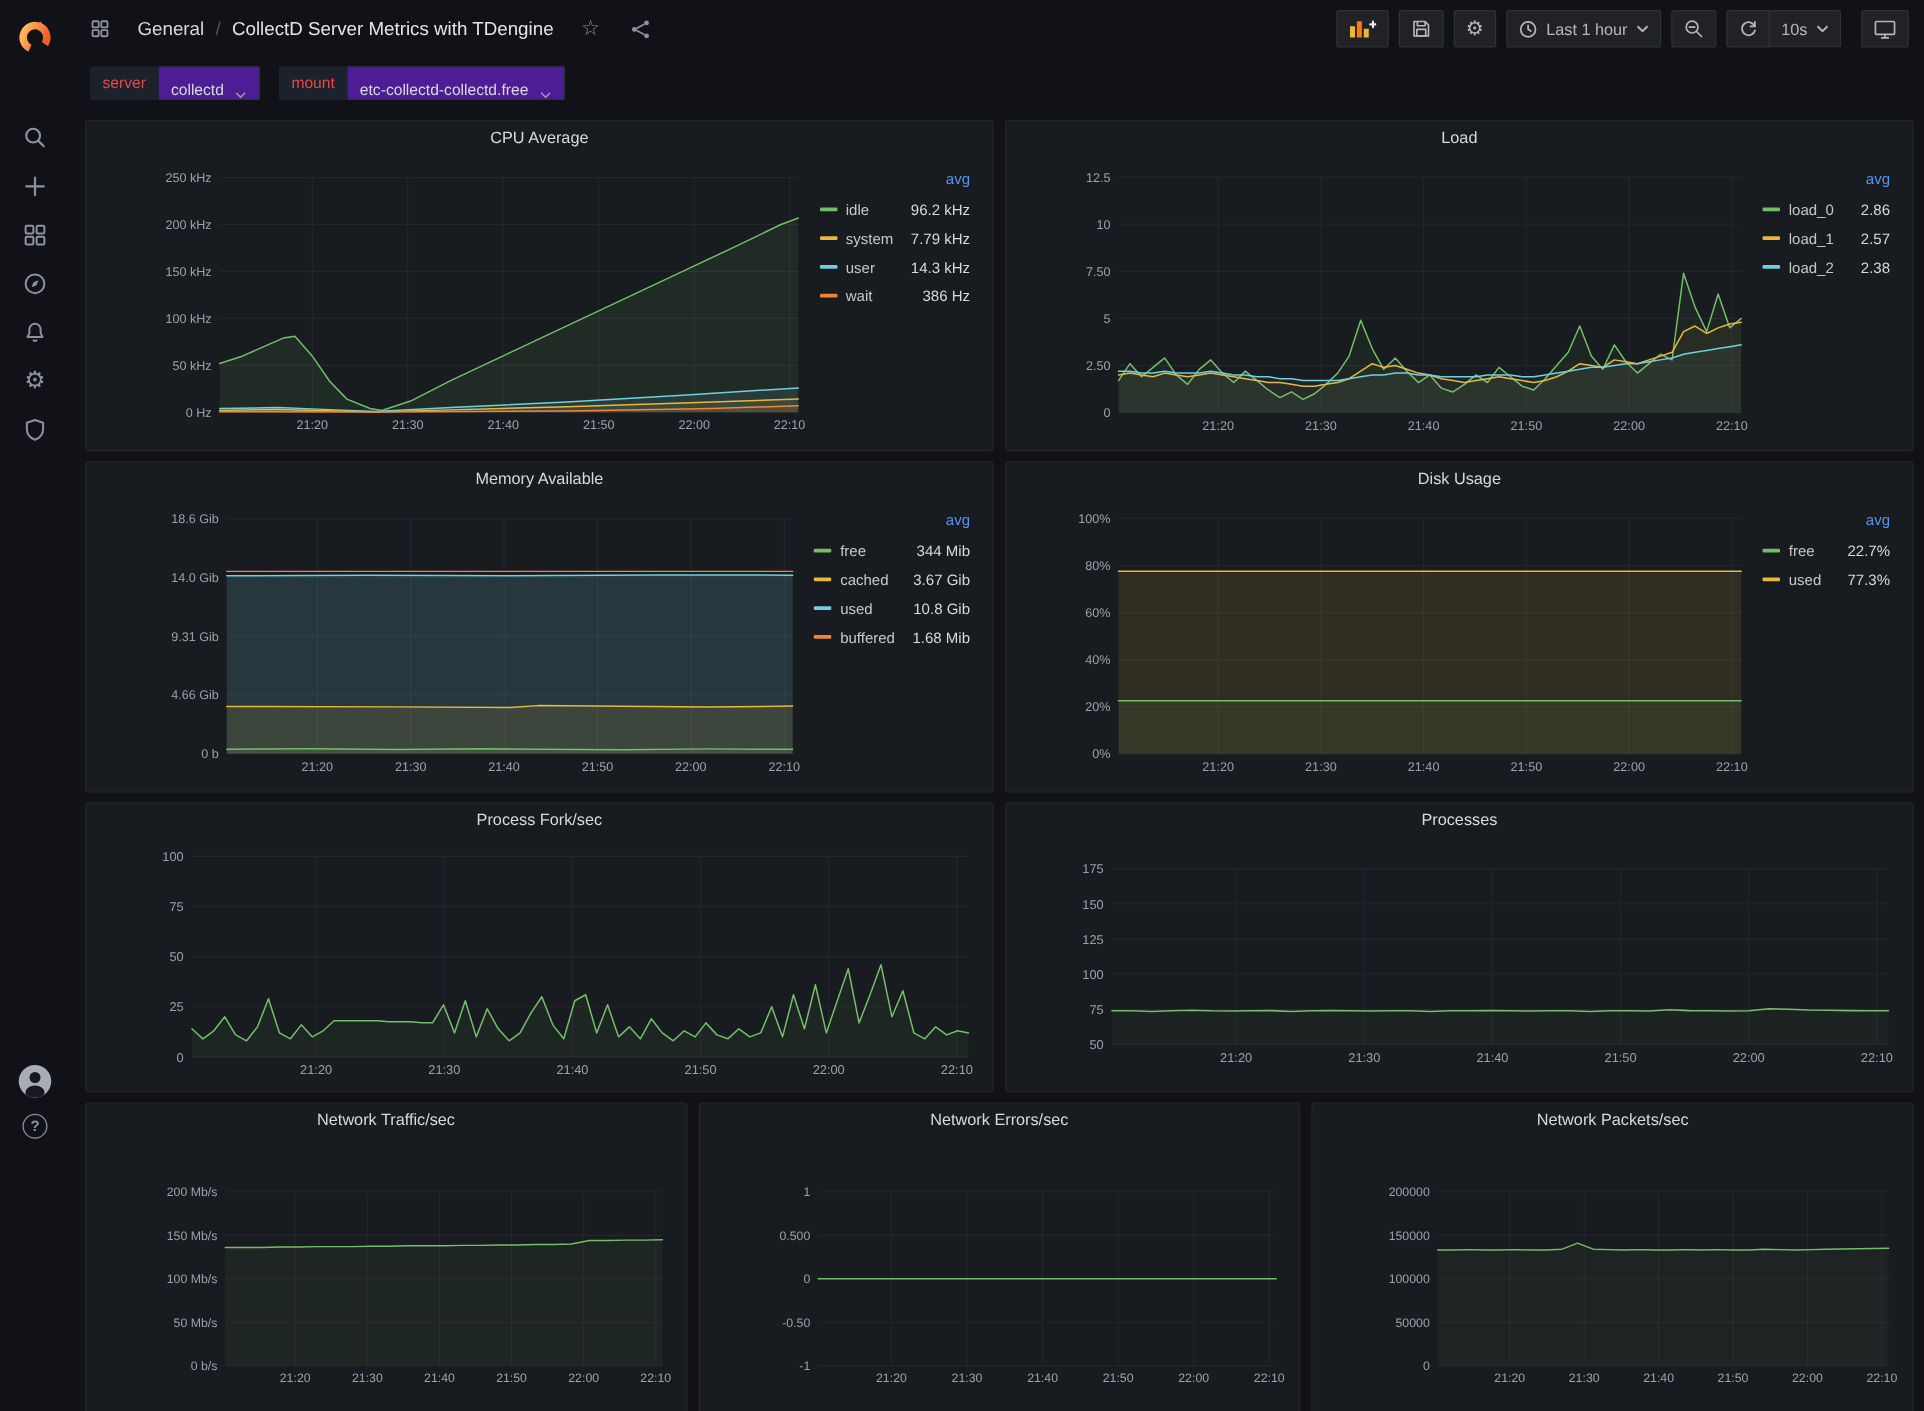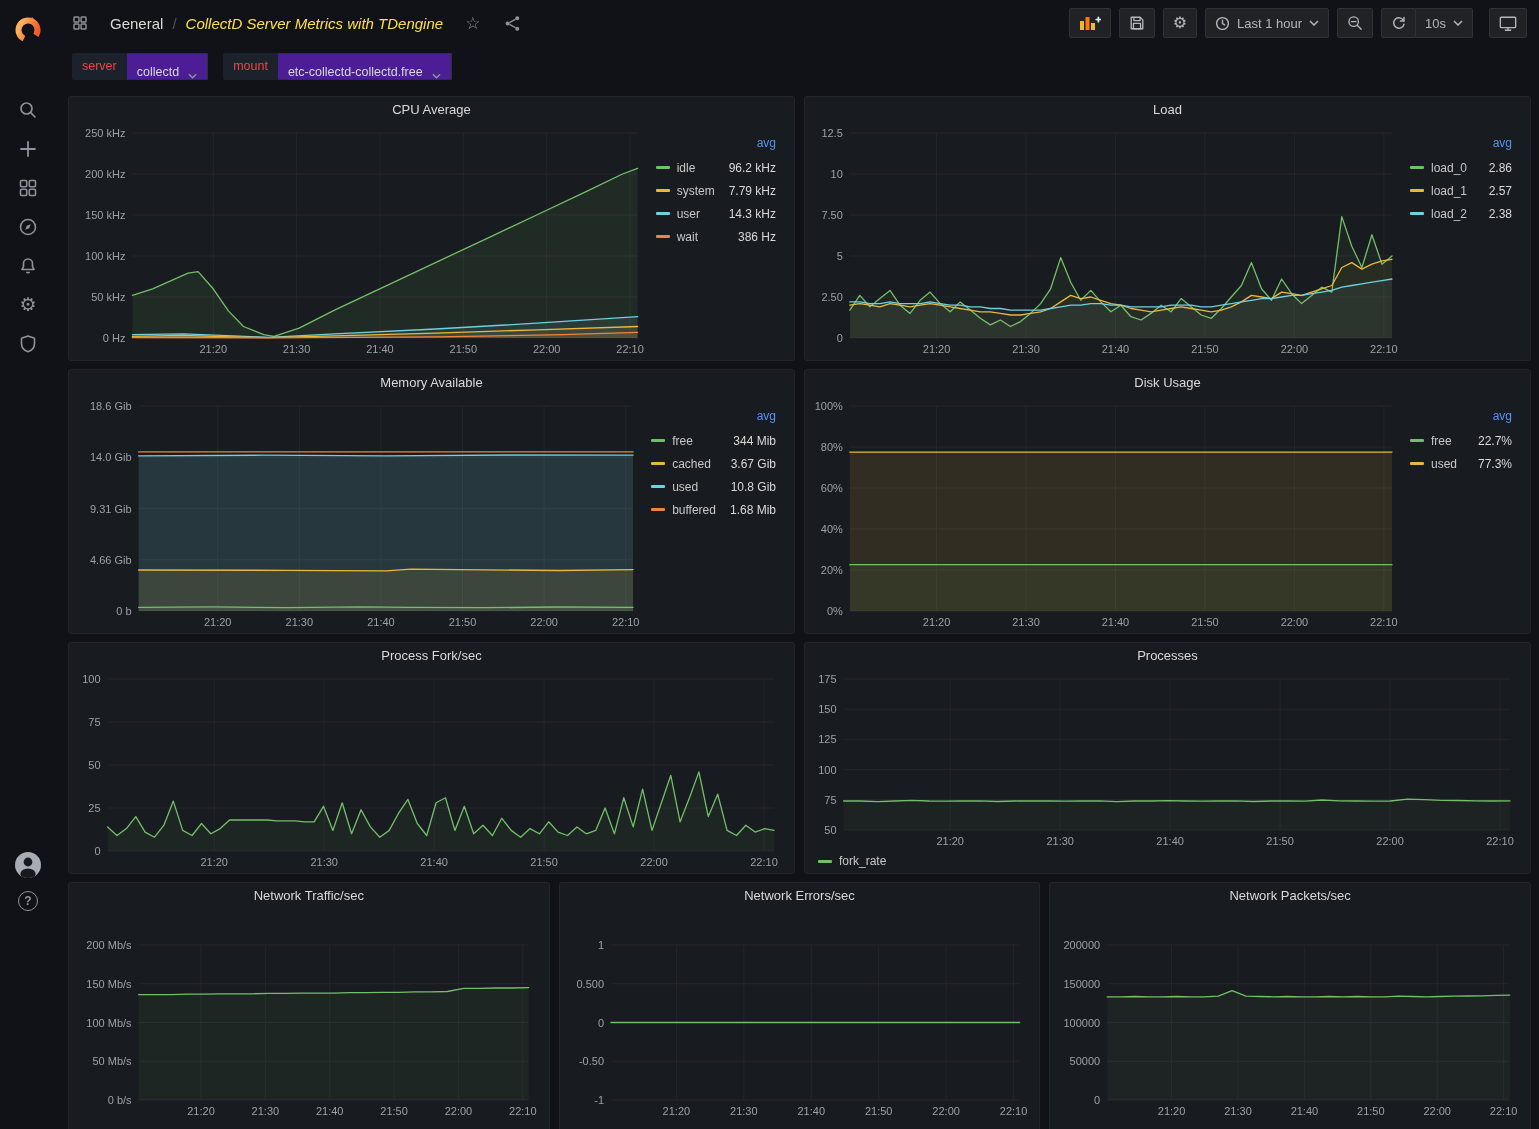--- a/index.html
+++ b/index.html
@@ -24,21 +24,21 @@
   .avatar{width:26px;height:26px;border-radius:50%;background:#a7adb3;overflow:hidden;position:relative;}
   .avatar svg{position:absolute;inset:0;}
 
   
   .main{flex:1; display:flex; flex-direction:column; min-width:0;}
 
   .navbar{height:46px; display:flex; align-items:center; padding:0 12px 0 14px; gap:20px;}
   .breadcrumb{display:flex; align-items:center; gap:9px; font-size:15px;}
   .bc-section{color:#d8d9da;}
   .bc-sep{color:#52555c;}
-  .bc-title{color:#fde047;font-style:italic;}
+  .bc-title{color:#e5e5e5;}
   .iconbtn{background:none;border:none;color:#8e9299;display:flex;align-items:center;padding:2px;}
   .nav-right{margin-left:auto; display:flex; align-items:center; gap:8px;}
   .nbtn{
     height:30px; background:#202226; border:1px solid #2c3235; border-radius:2px;
     color:#b4b7bc; display:flex; align-items:center; gap:7px; padding:0 9px; font-size:13px;
     font-family:inherit;
   }
   .btn-group{display:flex;}
   .btn-group .nbtn:first-child{border-radius:2px 0 0 2px;}
   .btn-group .nbtn:last-child{border-radius:0 2px 2px 0; border-left:none;}
@@ -52,21 +52,21 @@
   
   .dashboard{flex:1; padding:10px 8px 10px 12px; overflow:hidden;}
   .row{display:grid; gap:9px; margin-bottom:8px;}
   .cols2{grid-template-columns:1fr 1fr;}
   .cols3{grid-template-columns:1fr 1fr 1fr;}
   .h265{height:265px;} .h232{height:232px;} .h236{height:288px; margin-bottom:0;}
 
   .panel{background:#181b1f; border:1px solid #23252b; border-radius:3px; display:flex; flex-direction:column; min-width:0;}
   .panel-title{height:26px; line-height:26px; text-align:center; font-size:13px; font-weight:500; color:#d8d9da;}
   .panel-body{flex:1; display:flex; min-height:0; padding:0 8px 2px 8px;}
-  .chart-wrap{flex:1; min-width:0; position:relative;}
+  .chart-wrap{flex:1; min-width:0; position:relative;margin-left:48px;}
   .chart-wrap svg{position:absolute; inset:0; width:100%; height:100%;}
   svg text{font-family:"Liberation Sans","DejaVu Sans",sans-serif;}
 
   .legend-right{min-width:118px; padding:13px 10px 0 6px; font-size:12px;}
   .legend-header{text-align:right; color:#5794f2; font-weight:500; height:20px;}
   .legend-row{display:flex; align-items:center; height:23px;}
   .dash{width:14px; height:3.5px; border-radius:1px; margin-right:7px; flex:0 0 auto;}
   .lname{color:#c7c8c9; margin-right:14px;}
   .lval{margin-left:auto; color:#d8d9da;}
   .legend-bottom{height:21px; display:flex; align-items:center; gap:16px; padding:0 12px 3px 13px; font-size:12px; color:#c7c8c9;}
@@ -563,26 +563,20 @@
                 <line x1="577.048" y1="10" x2="577.048" y2="161" stroke="#24262c" stroke-width="1"></line>
                 <text x="577.048" y="176" fill="#9da2a8" font-size="11" text-anchor="middle">22:00</text>
                 <line x1="687.004" y1="10" x2="687.004" y2="161" stroke="#24262c" stroke-width="1"></line>
                 <text x="687.004" y="176" fill="#9da2a8" font-size="11" text-anchor="middle">22:10</text>
                 <polygon points="30.6,132.0 47.7,132.0 64.8,132.6 81.9,132.0 98.9,131.4 116.0,132.0 133.1,132.2 150.2,132.0 167.3,131.8 184.4,132.5 201.5,132.0 218.6,131.8 235.6,132.0 252.7,132.2 269.8,132.0 286.9,131.9 304.0,132.6 321.1,132.0 338.2,132.0 355.3,131.6 372.3,132.0 389.4,132.2 406.5,132.0 423.6,131.9 440.7,132.5 457.8,132.0 474.9,132.0 492.0,132.1 509.0,131.0 526.1,131.8 543.2,132.0 560.3,132.2 577.4,132.0 594.5,130.2 611.6,130.7 628.7,131.3 645.7,131.5 662.8,131.8 679.9,132.0 697.0,131.9 697.0,161.0 30.6,161.0" fill="#73bf69" fill-opacity="0.05"></polygon>
                 <polyline points="30.6,132.0 47.7,132.0 64.8,132.6 81.9,132.0 98.9,131.4 116.0,132.0 133.1,132.2 150.2,132.0 167.3,131.8 184.4,132.5 201.5,132.0 218.6,131.8 235.6,132.0 252.7,132.2 269.8,132.0 286.9,131.9 304.0,132.6 321.1,132.0 338.2,132.0 355.3,131.6 372.3,132.0 389.4,132.2 406.5,132.0 423.6,131.9 440.7,132.5 457.8,132.0 474.9,132.0 492.0,132.1 509.0,131.0 526.1,131.8 543.2,132.0 560.3,132.2 577.4,132.0 594.5,130.2 611.6,130.7 628.7,131.3 645.7,131.5 662.8,131.8 679.9,132.0 697.0,131.9" fill="none" stroke="#73bf69" stroke-width="1.3" stroke-linejoin="round" stroke-linecap="round"></polyline>
               </svg>
             </div>
 
         </div>
-        <div class="legend-bottom">
-            <span class="legend-bitem" data-interactable="true">
-              <span class="dash" data-interactable="false" style="background: rgb(115, 191, 105);"></span>
-              <span data-interactable="false">fork_rate</span>
-            </span>
-          </div>
       </section>
     </div>
 
     <div class="row cols3 h236">
       <section class="panel" data-interactable="false">
         <h2 class="panel-title" data-interactable="true">Network Traffic/sec</h2>
         <div class="panel-body">
           <div class="chart-wrap" data-interactable="true">
               <svg class="chart" viewBox="0 0 463.65625 185">
                 <line x1="61.6" y1="10" x2="451.65625" y2="10" stroke="#24262c" stroke-width="1"></line>

